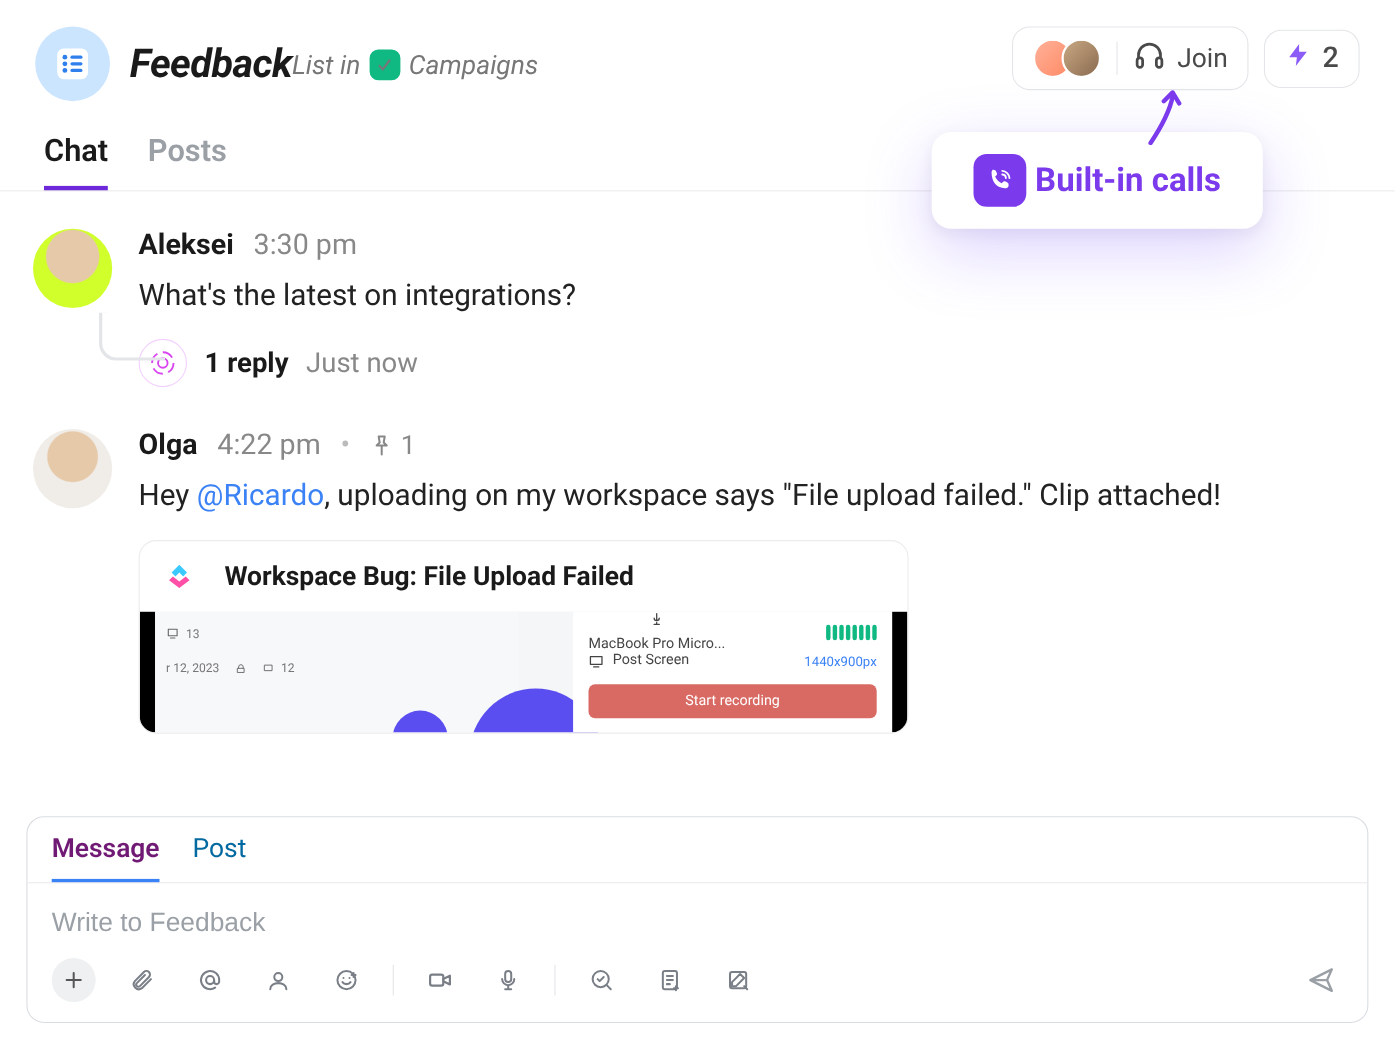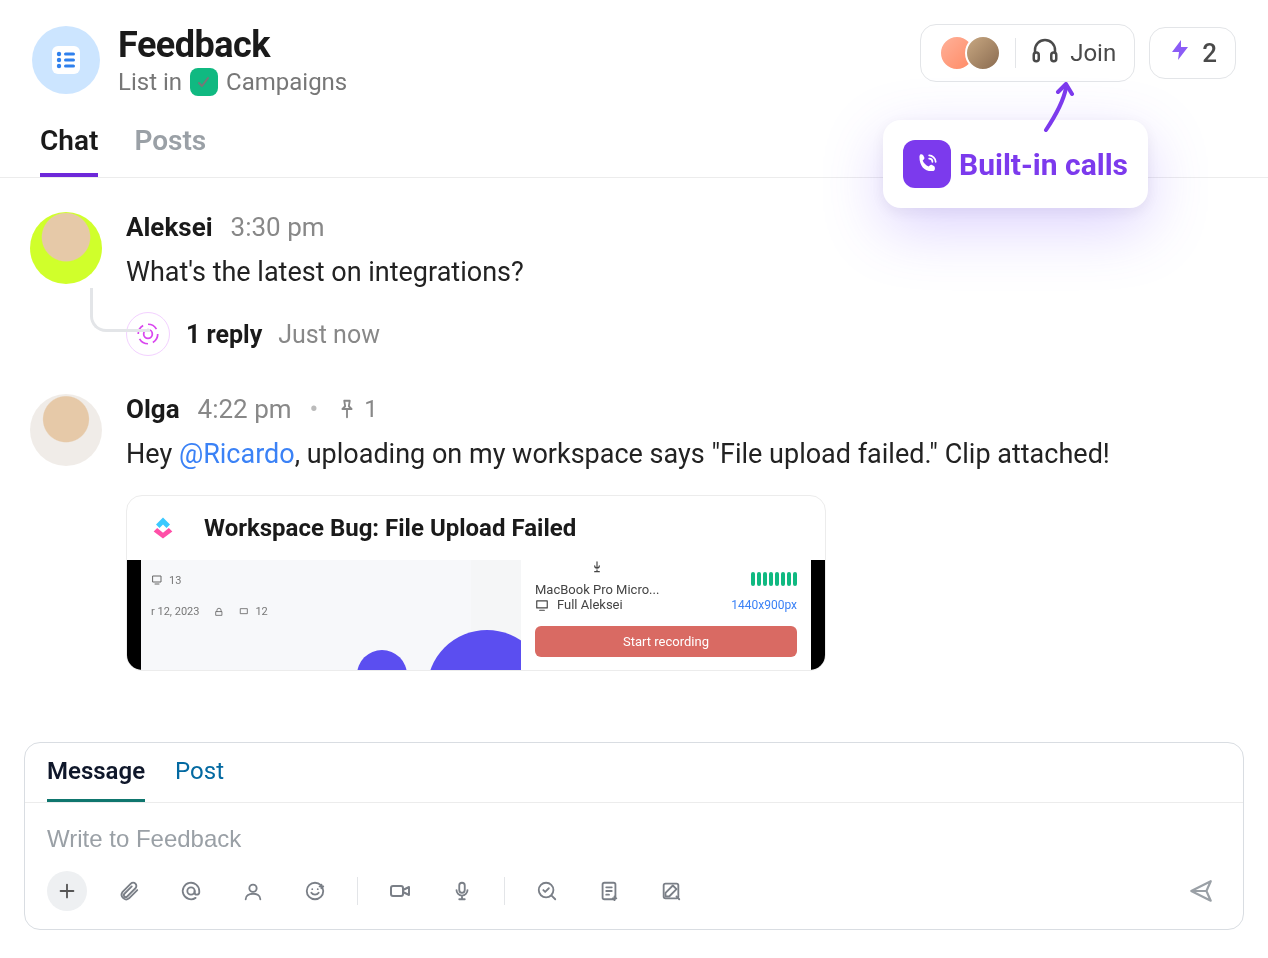--- a/index.html
+++ b/index.html
@@ -3,21 +3,21 @@
 <meta charset="utf-8">
 <style>
   * { box-sizing: border-box; margin: 0; padding: 0; }
   body { font-family: -apple-system, BlinkMacSystemFont, "Segoe UI", Roboto, sans-serif; background: #fff; color: #1a1a1a; width: 1268px; height: 958px; overflow: hidden; position: relative; }
 
   
   .header { display: flex; align-items: flex-start; padding: 24px 32px 0 32px; }
   .header-left { display: flex; align-items: center; gap: 18px; }
   .list-icon { width: 68px; height: 68px; border-radius: 50%; background: #cce5ff; display: flex; align-items: center; justify-content: center; }
   .list-icon svg { width: 40px; height: 40px; }
-  .title-block { display: flex; flex-direction: column; }
+  .title-block { display: flex; flex-direction: row; font-style: italic; }
   .page-title { font-size: 36px; font-weight: 700; letter-spacing: -0.5px; }
   .subtitle-row { display: flex; align-items: center; gap: 8px; font-size: 24px; color: #777; margin-top: 2px; }
   .folder-chip { width: 28px; height: 28px; border-radius: 8px; background: #10b981; display: inline-flex; align-items: center; justify-content: center; }
   .header-right { margin-left: auto; display: flex; gap: 14px; align-items: center; }
   .pill { border: 1px solid #e3e5e8; border-radius: 16px; background: #fff; padding: 10px 18px; display: flex; align-items: center; gap: 10px; font-size: 24px; color: #4a4a4a; }
   .avatars { display: flex; }
   .avatar-sm { width: 36px; height: 36px; border-radius: 50%; border: 2px solid #fff; background: #d0d0d0; display:block; }
   .avatar-sm + .avatar-sm { margin-left: -10px; }
   .vdiv { width: 1px; height: 30px; background: #e3e5e8; margin: 0 4px; }
   .lightning-pill { border: 1px solid #e3e5e8; border-radius: 16px; background: #fff; padding: 10px 18px; display: flex; align-items: center; gap: 10px; font-size: 26px; color: #4a4a4a; font-weight: 500; }
@@ -60,30 +60,30 @@
   .tiny { font-size:11px; color:#777; }
   .attach-right { position:absolute; right:14px; top:0; bottom:0; width:290px; background:#fff; padding:6px 14px; font-size:13px; color:#444; }
   .ar-row{display:flex; align-items:center; justify-content:space-between; height:26px;}
   .levels{display:flex; gap:2px;}
   .levels span{width:4px; height:14px; background:#10b981; border-radius:2px; display:block;}
   .start-rec{ margin-top:8px; background:#d96a63; color:#fff; text-align:center; border-radius:6px; padding:8px 0; font-size:13px;}
   .purple-blob{position:absolute; left:300px; bottom:-40px; width:120px; height:80px; background:#5b4ef0; border-radius:60px 60px 0 0;}
   .purple-blob.sm{left:230px; width:50px; height:40px; bottom:-20px;}
 
   
-  .callout { position: absolute; top: 120px; right: 120px; background: #fff; border-radius: 18px; padding: 20px 20px; display: flex; align-items: center; gap: 8px; box-shadow: 0 20px 60px rgba(120, 80, 255, 0.25), 0 4px 14px rgba(0,0,0,0.06); }
+  .callout { position: absolute; top: 120px; right: 120px; background: #fff; border-radius: 18px; padding: 20px 38px; display: flex; align-items: center; gap: 8px; box-shadow: 0 20px 60px rgba(120, 80, 255, 0.25), 0 4px 14px rgba(0,0,0,0.06); }
   .callout-icon { width: 48px; height: 48px; border-radius: 12px; background: #7c3aed; display:flex; align-items:center; justify-content:center; }
   .callout-text { font-size: 30px; font-weight: 700; color: #7c3aed; }
   .callout-arrow { position: absolute; top: -38px; right: 70px; }
 
   
   .composer { position: absolute; left: 24px; right: 24px; bottom: 28px; border: 1px solid #d9dde2; border-radius: 16px; background: #fff; }
   .composer-tabs { display: flex; gap: 30px; padding: 14px 22px 0 22px; border-bottom: 1px solid #ececec; }
   .ctab { font-size: 24px; font-weight: 400; color: #0369a1; padding-bottom: 14px; }
-  .ctab.active { color: #0f172a; font-weight:600; border-bottom: 3px solid #0f766e; }
+  .ctab.active { color: #701a75; font-weight:600; border-bottom: 3px solid #3b82f6; }
   .composer-input { padding: 22px 22px 10px 22px; }
   .composer-input input { border: none; outline: none; width: 100%; font-size: 24px; color: #222; }
   .composer-input input::placeholder { color: #9aa0a6; }
   .composer-toolbar { display: flex; align-items: center; gap: 22px; padding: 8px 22px 18px 22px; }
   .tool-btn { width: 40px; height: 40px; border-radius: 50%; display: flex; align-items: center; justify-content: center; color: #7a7f87; cursor:pointer; }
   .tool-btn.primary { background: #eef0f2; color:#555; }
   .tool-div { width: 1px; height: 28px; background: #e3e5e8; }
   .send { margin-left: auto; color:#9aa0a6; }
 
   
@@ -252,21 +252,21 @@
                   <span></span>
                   <span></span>
                   <span></span>
                 </span>
             </div>
             <div class="ar-row">
               <span style="display:flex;align-items:center;gap:8px;">
                   <svg width="14" height="14" viewBox="0 0 24 24">
                     <path class="ic" stroke="#555" d="M3 5h18v12H3zM8 21h8"></path>
                   </svg>
-                  <span>Full Aleksei</span>
+                  <span>Post Screen</span>
                 </span>
               <span style="color:#3b82f6;font-size:12px;">1440x900px</span>
             </div>
             <div class="start-rec">Start recording</div>
           </div>
         </div>
       </div>
     </div>
   </div>
 

